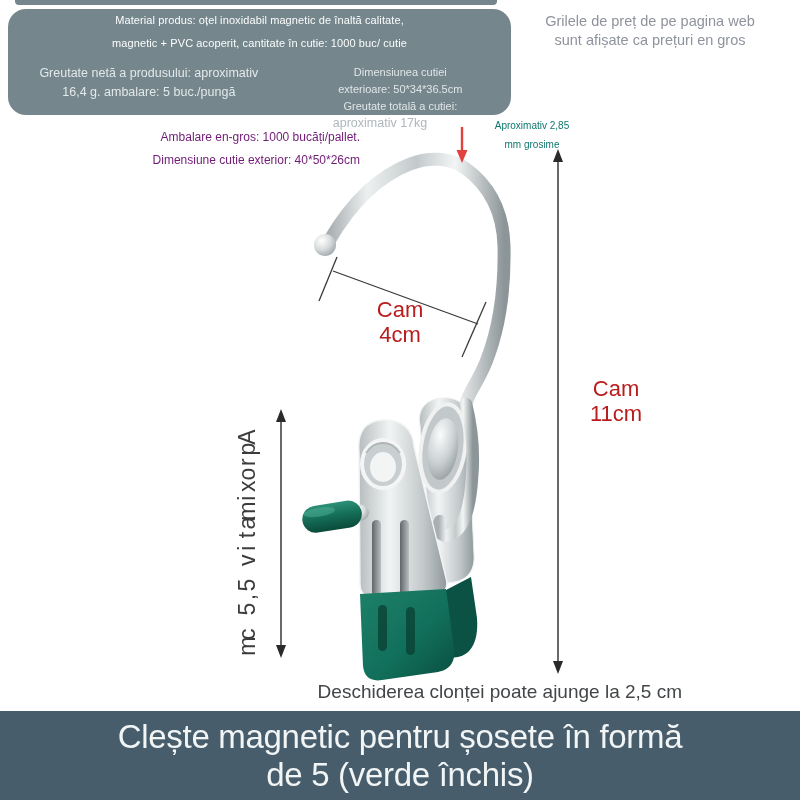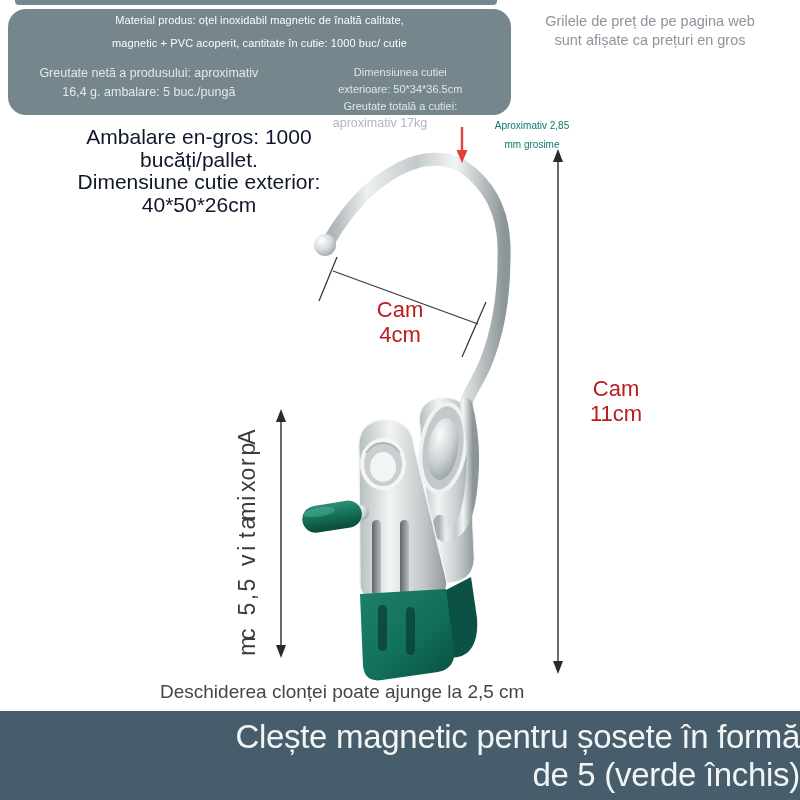--- a/index.html
+++ b/index.html
@@ -16,41 +16,41 @@
   .info-main{font-size:11px;line-height:22.5px;letter-spacing:0.1px;}
   .info-cols{display:flex;margin-top:10px;}
   .info-col-left{width:56%;font-size:12.5px;line-height:19px;color:#E3E9EA;}
   .info-col-right{width:44%;font-size:11px;line-height:17px;color:#E0E6E8;}
   .info-overflow{left:310px;top:116px;width:140px;text-align:center;font-size:12.5px;color:#AEB7BC;}
 
   
   .price-note{left:520px;top:12px;width:260px;text-align:center;font-size:14.5px;line-height:19px;color:#8E939C;}
 
   
-  .wholesale-note{left:38px;top:126px;width:322px;text-align:center;font-size:21px;line-height:22.5px;color:#0f172a;}
+  .wholesale-note{left:38px;top:126px;width:322px;text-align:right;font-size:12px;line-height:22.5px;color:#701a75;}
 
   
   .thickness-note{left:462px;top:116px;width:140px;text-align:center;font-size:10px;line-height:19px;color:#0f766e;}
 
   
   .dim-label{color:#b91c1c;text-align:center;font-size:22px;line-height:25px;}
   .cam4{left:362px;top:297px;width:76px;}
   .cam11{left:578px;top:376px;width:76px;}
 
   
   .vlabel{left:234px;top:431px;width:27px;display:flex;flex-direction:column;align-items:center;}
   .vchar{height:12.3px;width:27px;display:flex;align-items:center;justify-content:center;
          font-size:23px;color:#3C3C3C;transform:rotate(-90deg);line-height:12.3px;}
 
   
-  .opening-note{left:160px;top:681px;width:522px;text-align:left;font-size:19px;color:#434648;}
+  .opening-note{left:160px;top:681px;width:522px;text-align:right;font-size:19px;color:#434648;}
 
   
   .banner{left:0;top:711px;width:800px;height:89px;background:#485D6B;color:#F2F5F5;
-          text-align:right;font-size:33px;line-height:38px;padding-top:7px;box-sizing:border-box;
+          text-align:center;font-size:33px;line-height:38px;padding-top:7px;box-sizing:border-box;
           letter-spacing:-0.3px;}
 
   svg.overlay{position:absolute;left:0;top:0;width:800px;height:800px;}
 </style>
 </head>
 <body>
 
 <div class="stage">
 
   <div class="abs top-strip"></div>

